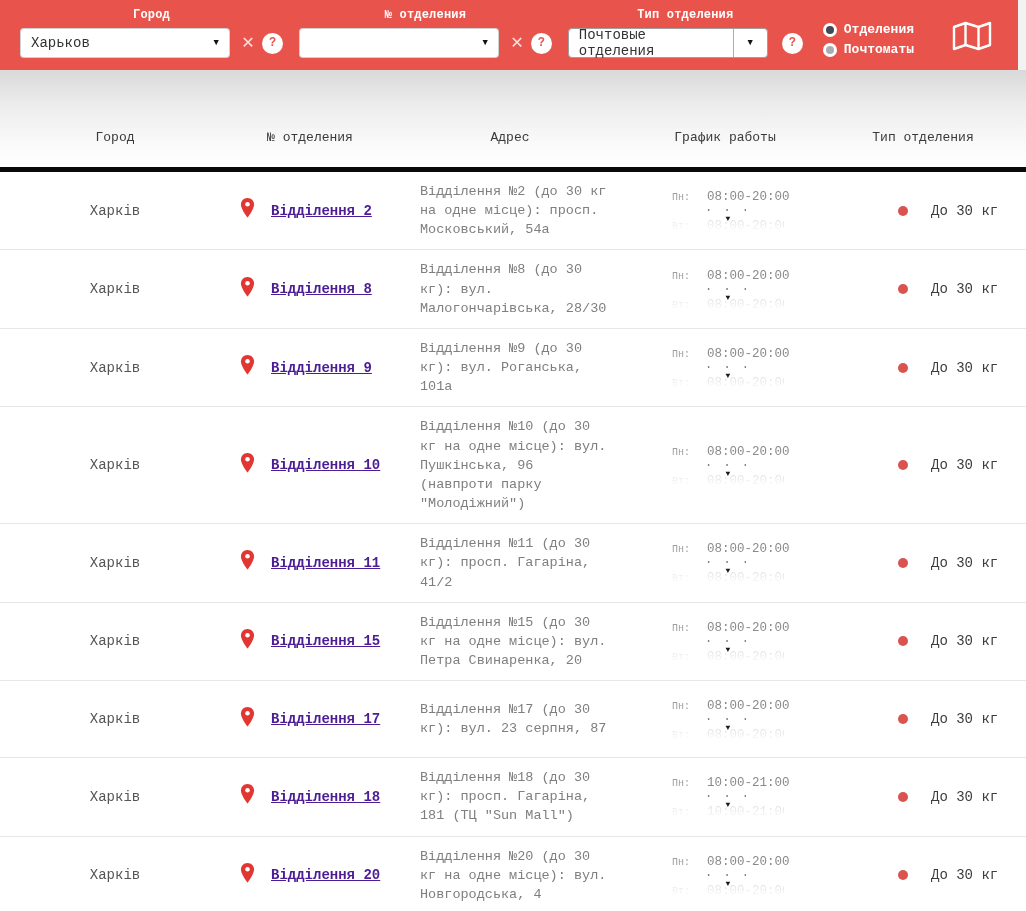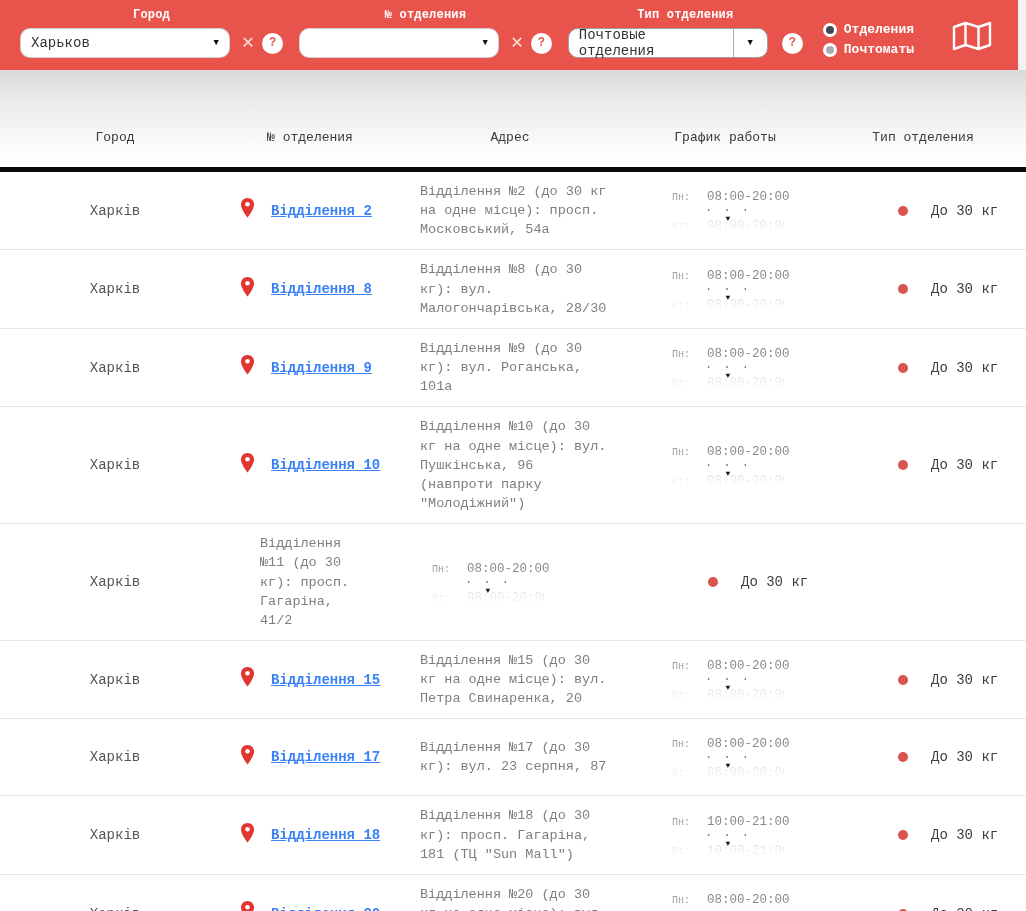--- a/index.html
+++ b/index.html
@@ -19,21 +19,21 @@
     align-items: flex-start;
     padding: 8px 0 0 20px;
   }
   .fgroup { display:flex; flex-direction:column; }
   .fgroup .lbl {
     color:#fff; font-size:12px; font-weight:bold;
     text-align:center; margin-bottom:6px; letter-spacing:.2px;
   }
   .ctlrow { display:flex; align-items:center; }
   .selectbox {
-    background:#fff; border:1px solid rgba(0,0,0,.18); border-radius:10px;
+    background:#fff; border:1px solid rgba(0,0,0,.18); border-radius:4px;
     height:30px; display:flex; align-items:center; justify-content:space-between;
     padding:0 10px; font-size:14px; color:#333; cursor:pointer;
   }
   .selectbox .caret { font-size:9px; color:#111; margin-left:8px; }
   .sel-city  { width:210px; }
   .sel-num   { width:200px; }
   .sel-type  { width:200px; padding:0; border-color:#9f9f9f; }
   .sel-type .txt { flex:1; padding:0 10px; }
   .sel-type .arrowpart {
     width:34px; height:100%; border-left:1px solid #adadad;
@@ -73,21 +73,21 @@
   .table-head .th {
     text-align:center; font-size:13px; color:#3a3a3a; padding-bottom:22px;
   }
 
   
   .row { border-bottom:1px solid #e7e7e7; align-items:center; min-height:77px; padding:10px 0; }
   .cell-city { text-align:center; font-size:14px; color:#555; }
   .cell-branch { display:flex; align-items:center; gap:16px; padding-left:10px; }
   .pin { flex:0 0 auto; cursor:pointer; }
   .branch-link {
-    font-size:14px; font-weight:bold; color:#3b82f6;
+    font-size:14px; font-weight:bold; color:#4c1d95;
     text-decoration:underline; cursor:pointer;
   }
   .cell-addr { padding:0 18px 0 30px; font-size:13.5px; line-height:1.42; color:#7f7f7f; }
   .cell-sched { padding-left:42px; }
   .s-line1 { white-space:nowrap; }
   .s-day  { font-size:10px; color:#9e9e9e; margin-right:17px; }
   .s-time { font-size:12.5px; color:#8a8a8a; }
   .s-more { position:relative; width:112px; text-align:center; margin-top:2px; cursor:pointer; }
   .s-dots { font-size:12px; color:#7a7a7a; letter-spacing:2px; line-height:9px; height:9px; }
   .s-preview {
@@ -301,20 +301,29 @@
       </div>
     </div>
     <div class="cell-type">
       <span class="type-dot"></span>
       <span class="type-txt">До 30 кг</span>
     </div>
   </div>
 
   <div class="row grid">
     <div class="cell-city">Харків</div>
+    <div class="cell-branch">
+      <span class="pin">
+        <svg width="15" height="22" viewBox="0 0 24 34">
+          <path d="M12 1 C6 1 1.5 5.6 1.5 11.3 c0 7.8 10.5 21 10.5 21 s10.5 -13.2 10.5 -21 C22.5 5.6 18 1 12 1 z" fill="#e23730"></path>
+          <circle cx="12" cy="11" r="3.6" fill="#ffffff"></circle>
+        </svg>
+      </span>
+      <a class="branch-link">Відділення 11</a>
+    </div>
     <div class="cell-addr">Відділення №11 (до 30 кг): просп. Гагаріна, 41/2</div>
     <div class="cell-sched">
       <div class="s-line1">
         <span class="s-day">Пн:</span><span class="s-time">08:00-20:00</span>
       </div>
       <div class="s-more">
         <div class="s-dots">· · ·</div>
         <div class="s-preview">
           <span class="s-day">Вт:</span><span class="s-time">08:00-20:00</span>
         </div>

